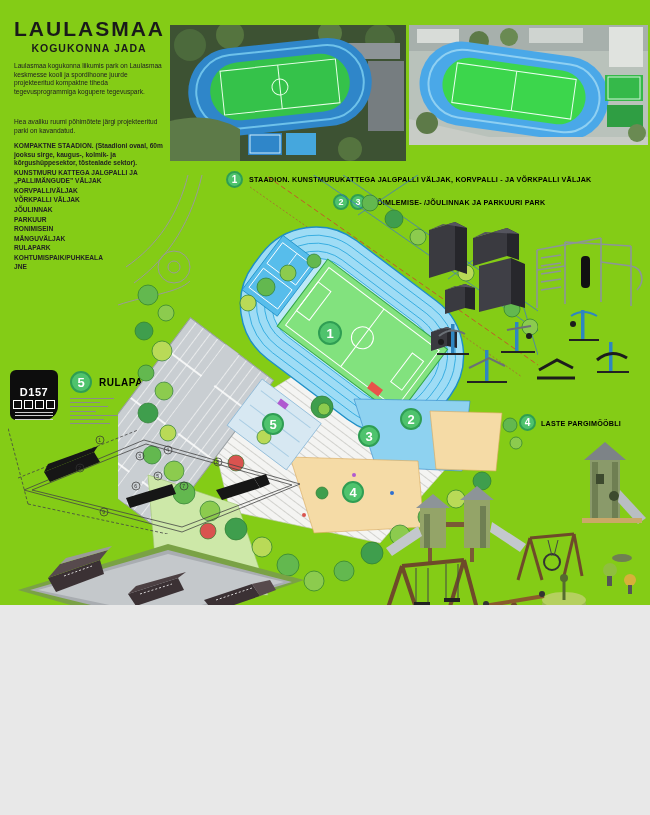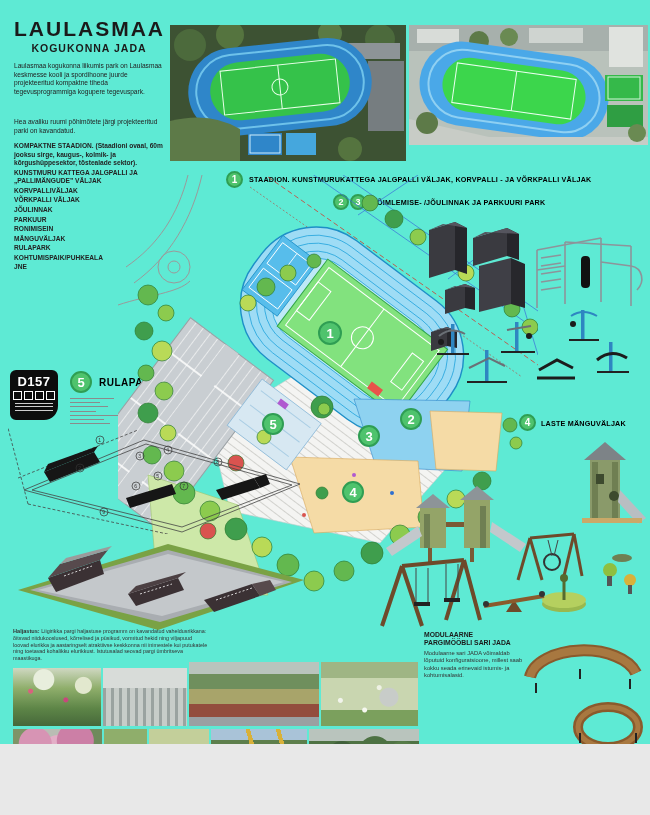--- a/index.html
+++ b/index.html
@@ -1,16 +1,16 @@
 <!DOCTYPE html>
 <html><head>
 <meta charset="utf-8">
 <style>
   html,body{margin:0;padding:0;background:#e8e8e8;}
-  #board{position:relative;width:650px;height:744px;background:#5eead4;
+  #board{position:relative;width:650px;height:605px;background:#84cc16;
          font-family:"Liberation Sans",sans-serif;color:#1a1a1a;overflow:hidden;}
   .abs{position:absolute;}
 
   
   #title{left:14px;top:18px;width:150px;text-align:center;font-weight:bold;
          letter-spacing:2px;font-size:21px;line-height:1.0;}
   #subtitle{left:14px;top:42px;width:150px;text-align:center;font-weight:bold;
             letter-spacing:1px;font-size:10.5px;}
   .para{left:14px;width:152px;font-size:6.6px;line-height:1.32;color:#222;}
   #para1{top:62px;}
@@ -26,21 +26,21 @@
   .b17{width:17px;height:17px;font-size:10px;}
   .b16{width:16px;height:16px;font-size:9px;}
   .b22{width:22px;height:22px;font-size:13px;}
   .b24{width:24px;height:24px;font-size:13px;}
 
   .sec-label{position:absolute;font-weight:bold;font-size:7.2px;letter-spacing:.2px;color:#000;}
 
   
   #stamp{left:10px;top:370px;width:48px;height:50px;background:#0d0d0d;color:#fff;
          border-radius:6px 6px 14px 6px;text-align:center;}
-  #stamp .code{font-weight:bold;font-size:13px;margin-top:4px;letter-spacing:.5px;}
+  #stamp .code{font-weight:bold;font-size:11px;margin-top:16px;letter-spacing:.5px;}
   #stamp .icons{display:flex;justify-content:center;gap:2px;margin-top:2px;}
   #stamp .icons span{width:7px;height:7px;border:1px solid #fff;display:inline-block;}
   #stamp .line{height:1px;background:#cfcfcf;margin:2.5px 5px 0 5px;}
 
   
   #parts{left:70px;top:398px;width:78px;}
   #parts .row{display:flex;justify-content:space-between;margin-bottom:3.2px;}
   #parts .row i{display:block;height:1px;background:#8b8b8b;}
 
   
@@ -185,21 +185,21 @@
       <span>2</span>
     </div>
   <div class="badge b16" style="left:350px;top:194px;">
       <span>3</span>
     </div>
   <div class="sec-label" style="left:372px;top:198px;width:230px;">VÕIMLEMISE- /JÕULINNAK JA PARKUURI PARK</div>
 
   <div class="badge b17" style="left:519px;top:414px;">
       <span>4</span>
     </div>
-  <div class="sec-label" style="left:541px;top:419px;width:105px;">LASTE MÄNGUVÄLJAK</div>
+  <div class="sec-label" style="left:541px;top:419px;width:105px;">LASTE PARGIMÖÖBLI</div>
 
   <div class="badge b22" style="left:70px;top:371px;">
       <span>5</span>
     </div>
   <div class="sec-label" style="left:99px;top:377px;font-size:10px;letter-spacing:.5px;">RULAPARK</div>
 
   <div class="abs" id="stamp">
     <div class="code">D157</div>
     <div class="icons">
       <span></span>

